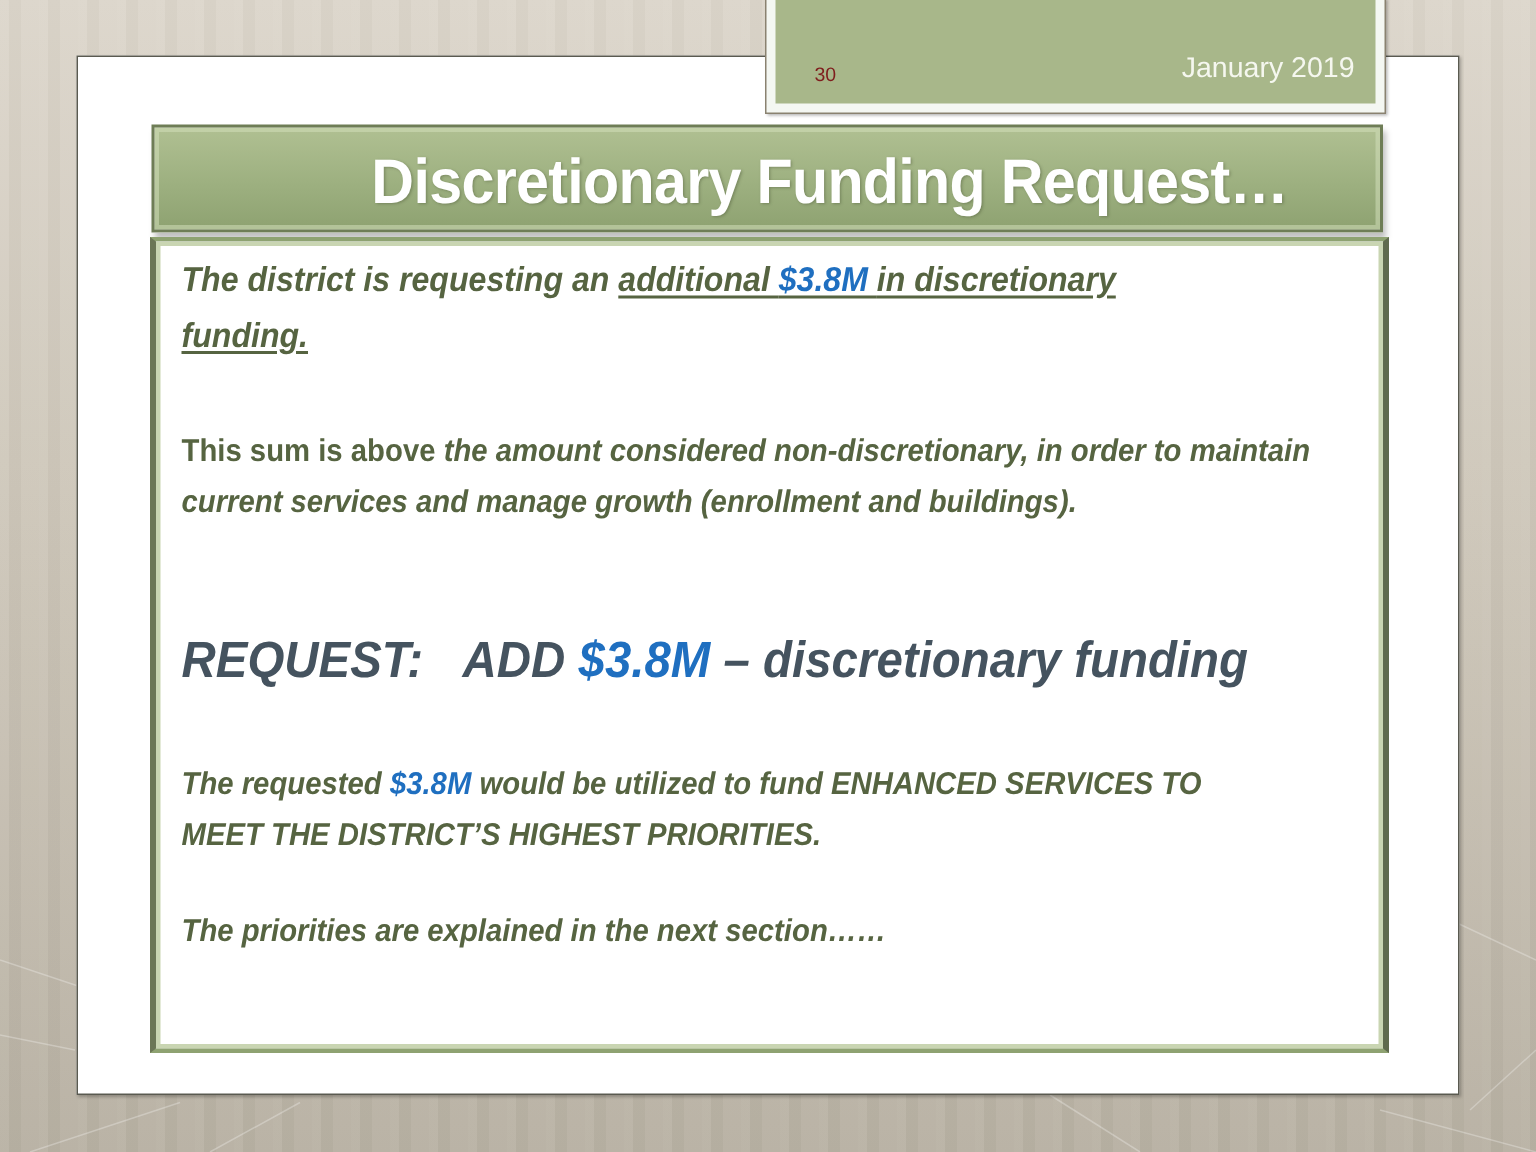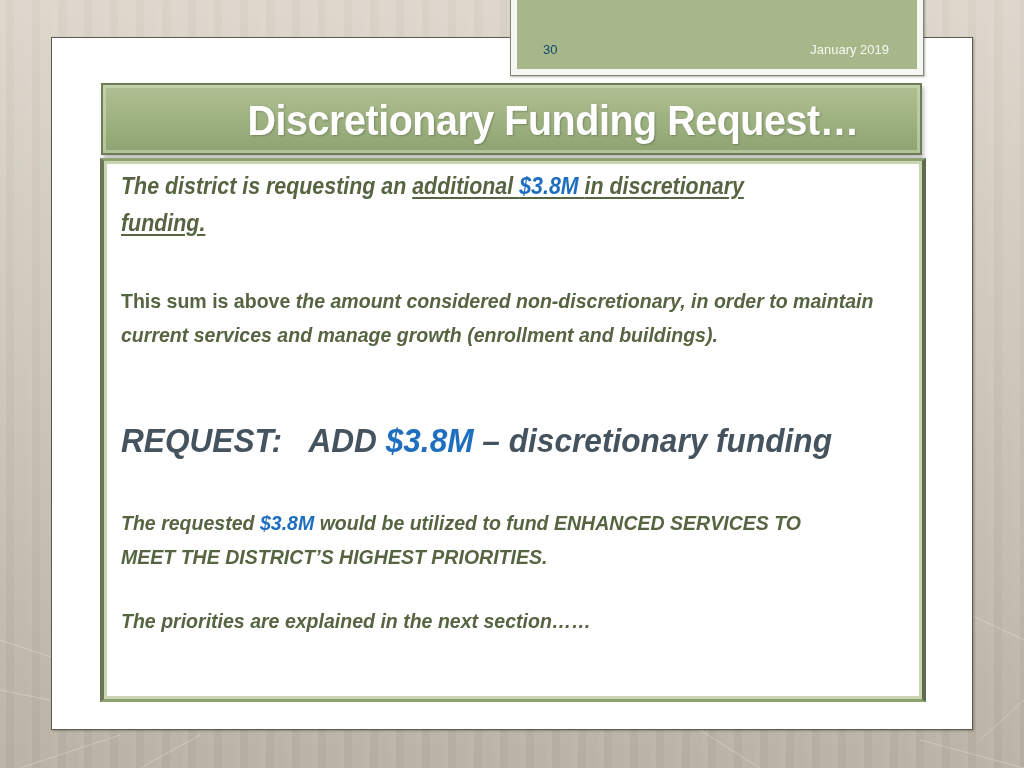--- a/index.html
+++ b/index.html
@@ -27,25 +27,25 @@
     border: 1px solid #8a8270;
     box-shadow: 1px 1px 2px rgba(0,0,0,0.3);
     padding: 0 6px 6px 6px;
   }
   .footer-inner {
     position: relative; width: 100%; height: 100%;
     background: #a8b78a;
   }
   .slide-number {
     position: absolute; left: 26px; bottom: 12px;
-    font-size: 13px; color: #0c4a6e;
+    font-size: 13px; color: #7f1d1d;
   }
   .slide-date {
-    position: absolute; right: 28px; bottom: 12px;
-    font-size: 13px; color: #f5f7ef;
+    position: absolute; right: 14px; bottom: 12px;
+    font-size: 19px; color: #f5f7ef;
   }
   .title-bar {
     position: absolute; left: 101px; top: 83px; width: 821px; height: 72px;
     background: linear-gradient(180deg, #b0c092 0%, #9db080 55%, #8ea271 100%);
     border: 2px solid #6e7d56;
     box-shadow: inset 0 0 0 3px rgba(210,222,185,0.55), 2px 4px 4px rgba(0,0,0,0.25);
     padding: 10px 14px;
     text-align: right;
   }
   .title-text {

